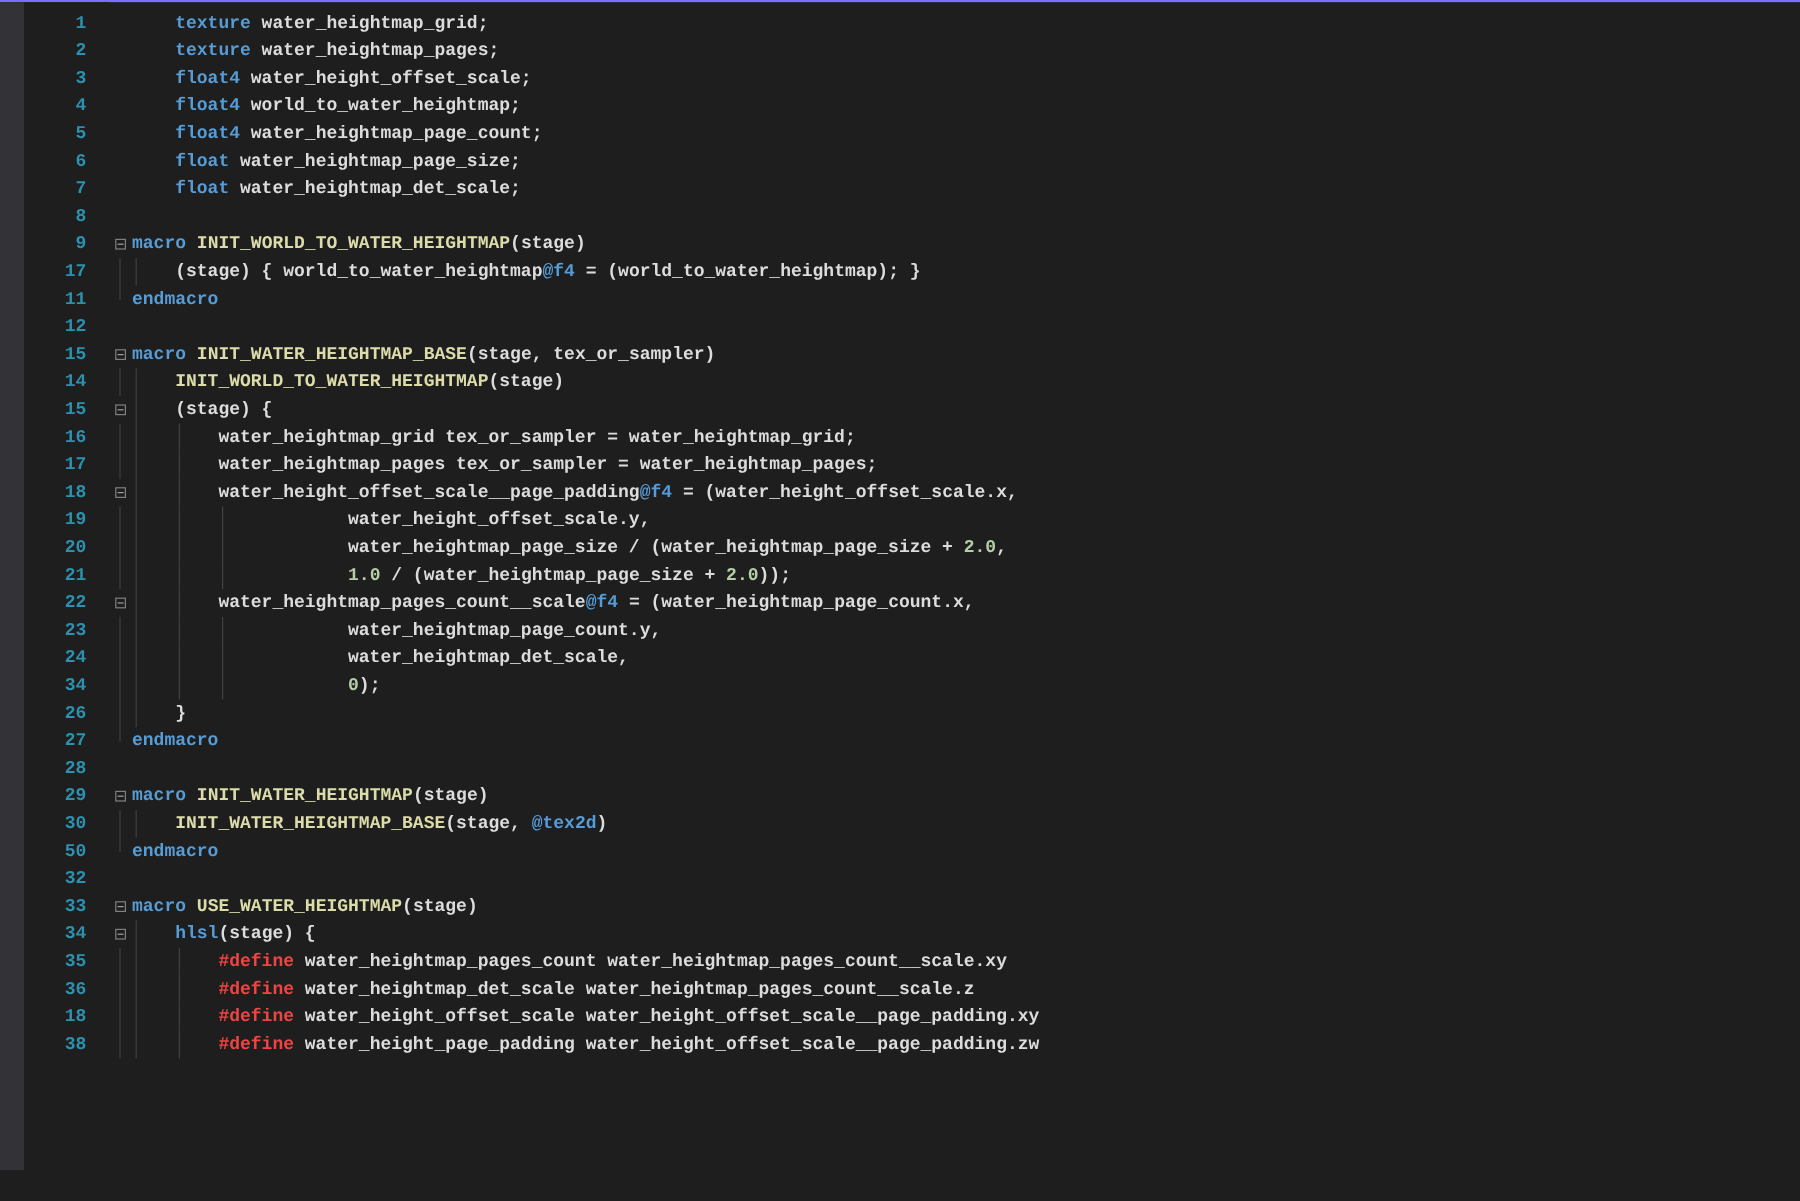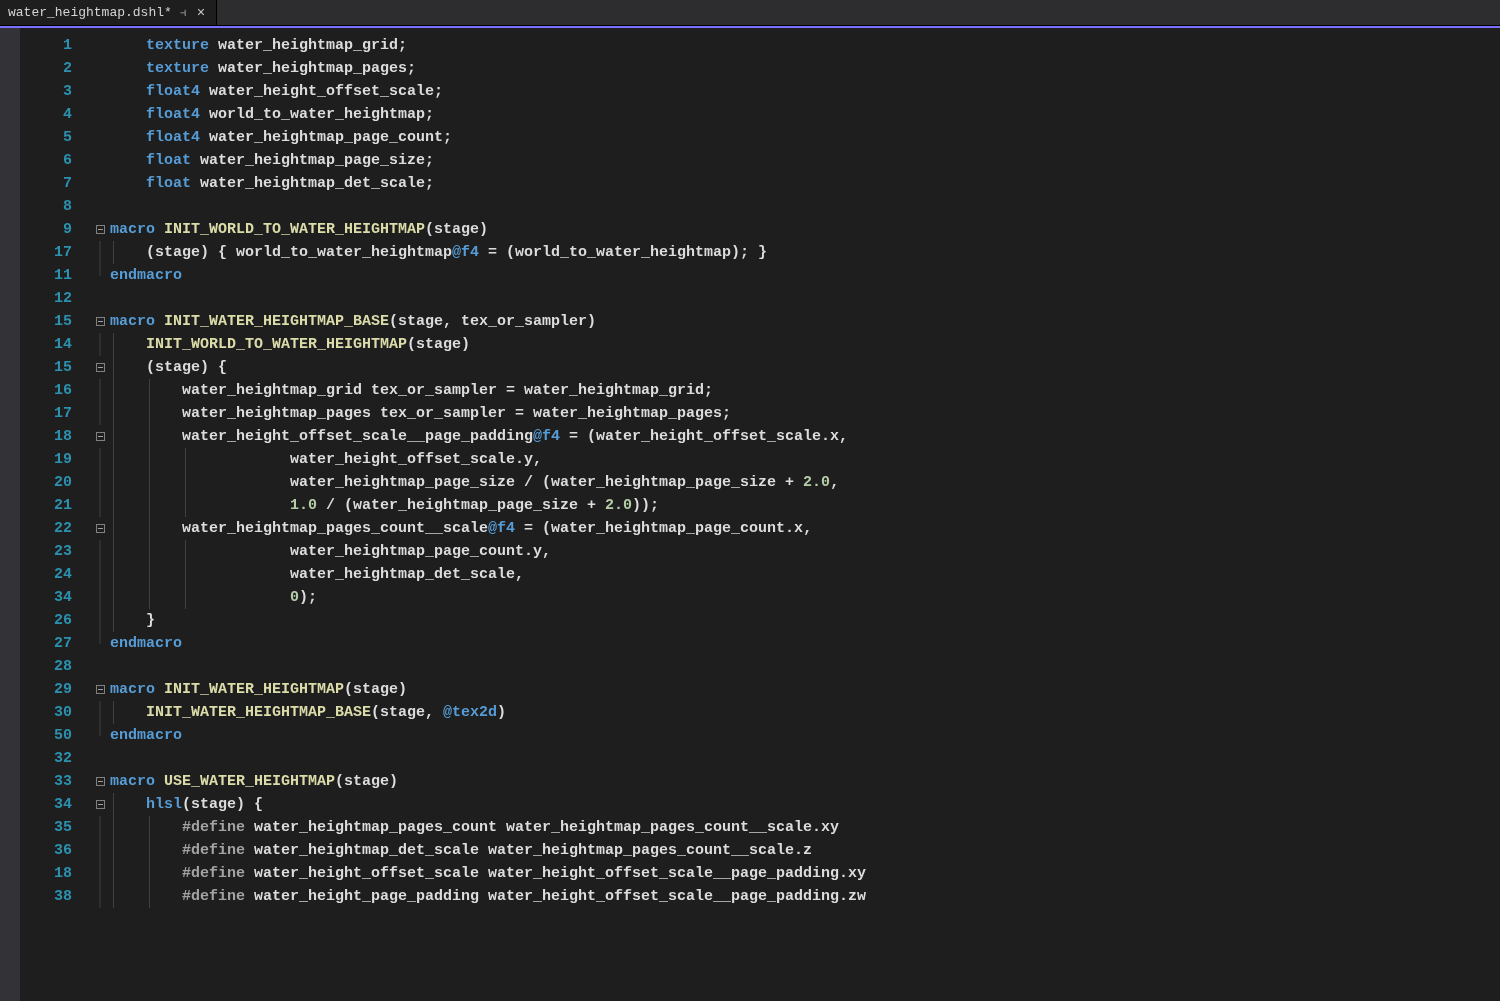--- a/index.html
+++ b/index.html
@@ -21,33 +21,26 @@
   .fold-box::before { content: ''; position: absolute; top: 3px; left: 1px; width: 5px; height: 1px; background: #a0a0a0; }
   .fold-line { position: absolute; width: 1px; background: #404040; left: 50%; transform: translateX(-50%); }
   .code { flex: 1; padding-top: 6px; font-size: 15px; line-height: 23px; color: #dcdcdc; white-space: pre; font-weight: 600; }
   .code .row { height: 23px; position: relative; }
   .guide { position: absolute; width: 1px; background: #404040; top: 0; bottom: 0; }
   .tok-kw { color: #569cd6; }
   .tok-id { color: #dcdcdc; }
   .tok-fn { color: #dcdcaa; }
   .tok-attr { color: #569cd6; }
   .tok-num { color: #b5cea8; }
-  .tok-def { color: #a3a3a3; }
+  .tok-def { color: #ef4444; }
 </style>
 </head>
 <body>
 
 <div class="app">
-  <div class="tab-bar">
-    <div class="tab">
-      <span class="name">water_heightmap.dshl*</span>
-      <span class="pin-icon">⊣</span>
-      <span class="close-icon">×</span>
-    </div>
-  </div>
   <div class="accent-line"></div>
   <div class="editor">
     <div class="margin-strip"></div>
     <div class="gutter" id="gutter">
         <div class="ln">1</div>
         <div class="ln">2</div>
         <div class="ln">3</div>
         <div class="ln">4</div>
         <div class="ln">5</div>
         <div class="ln">6</div>

